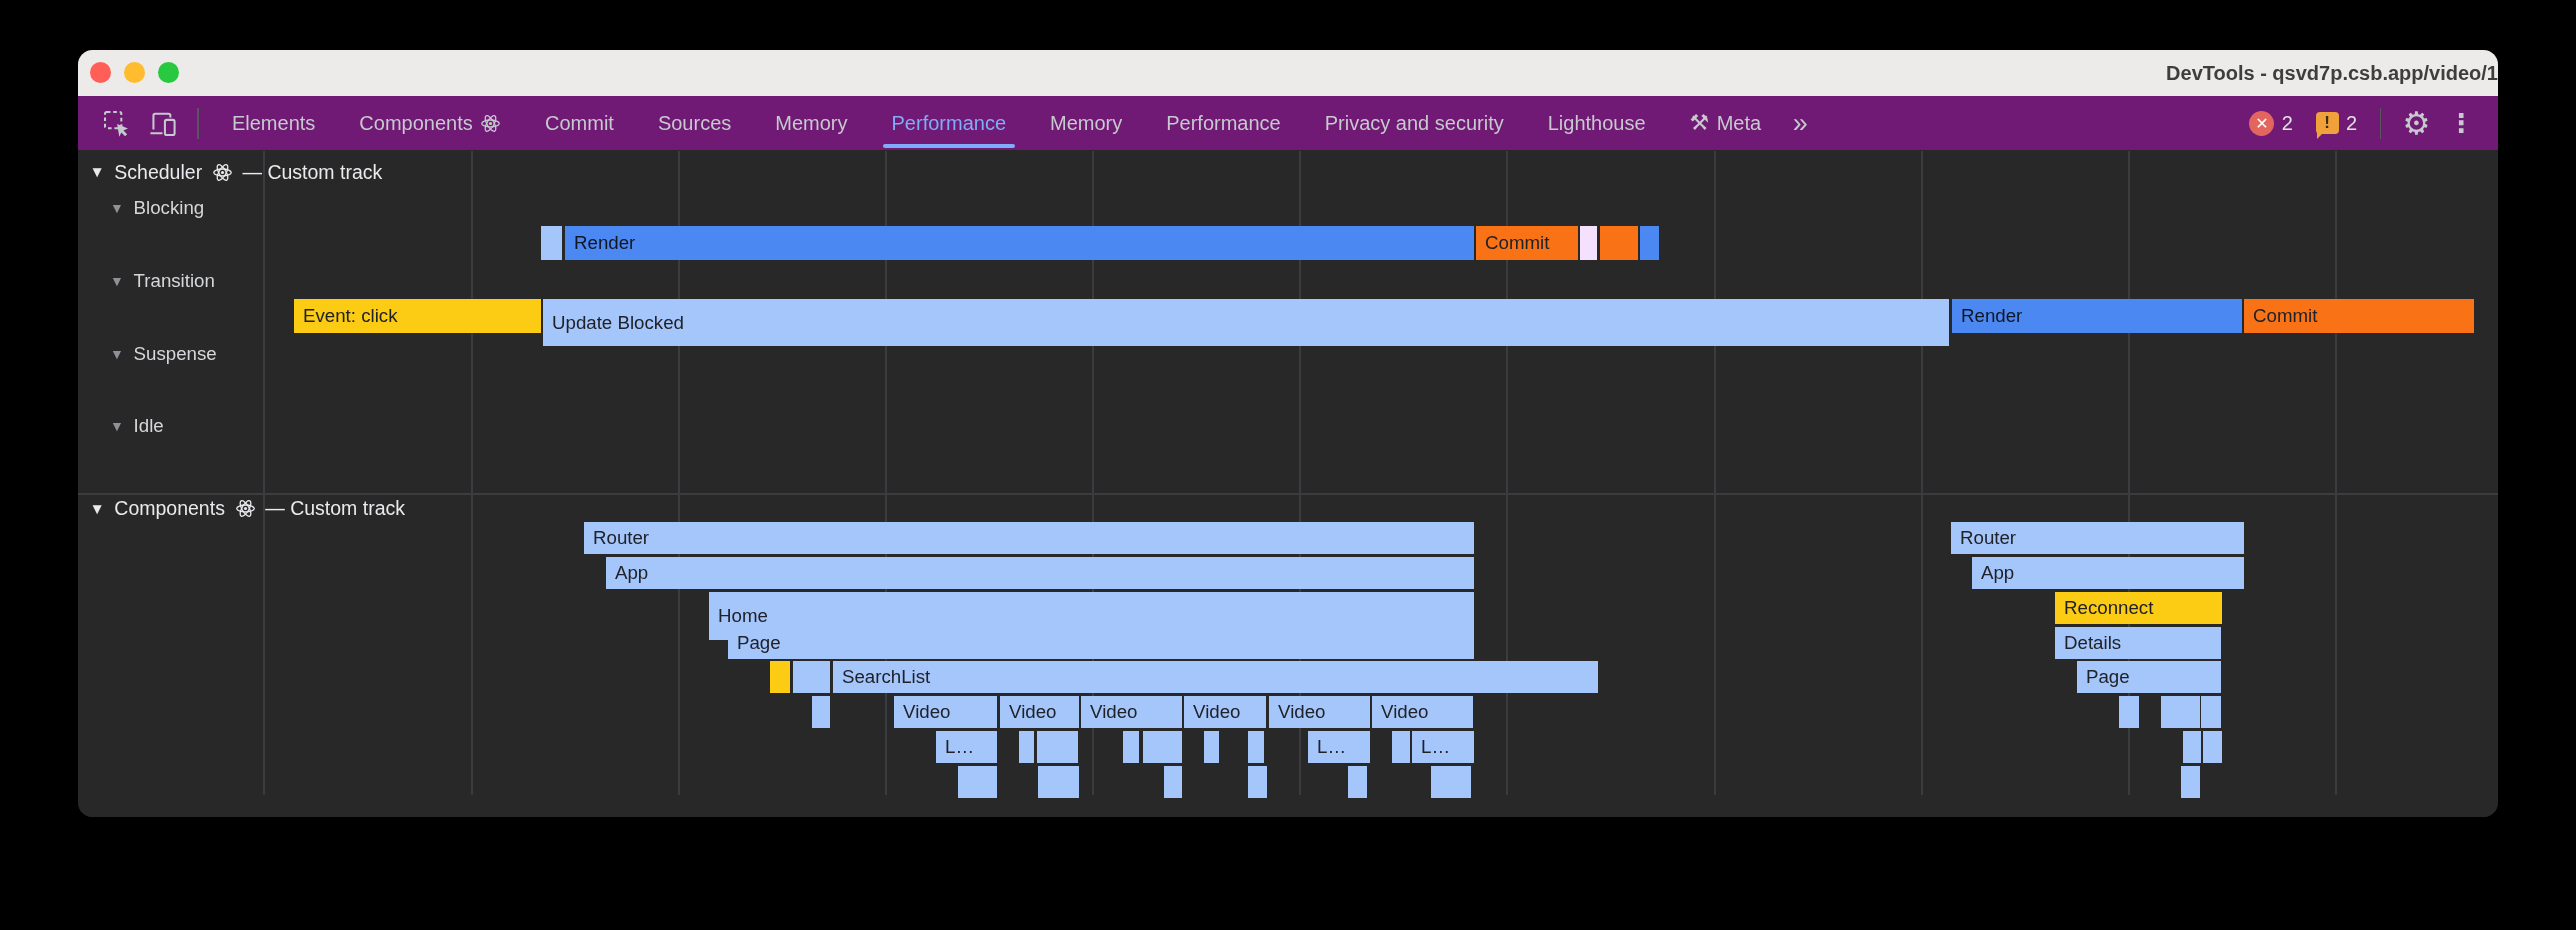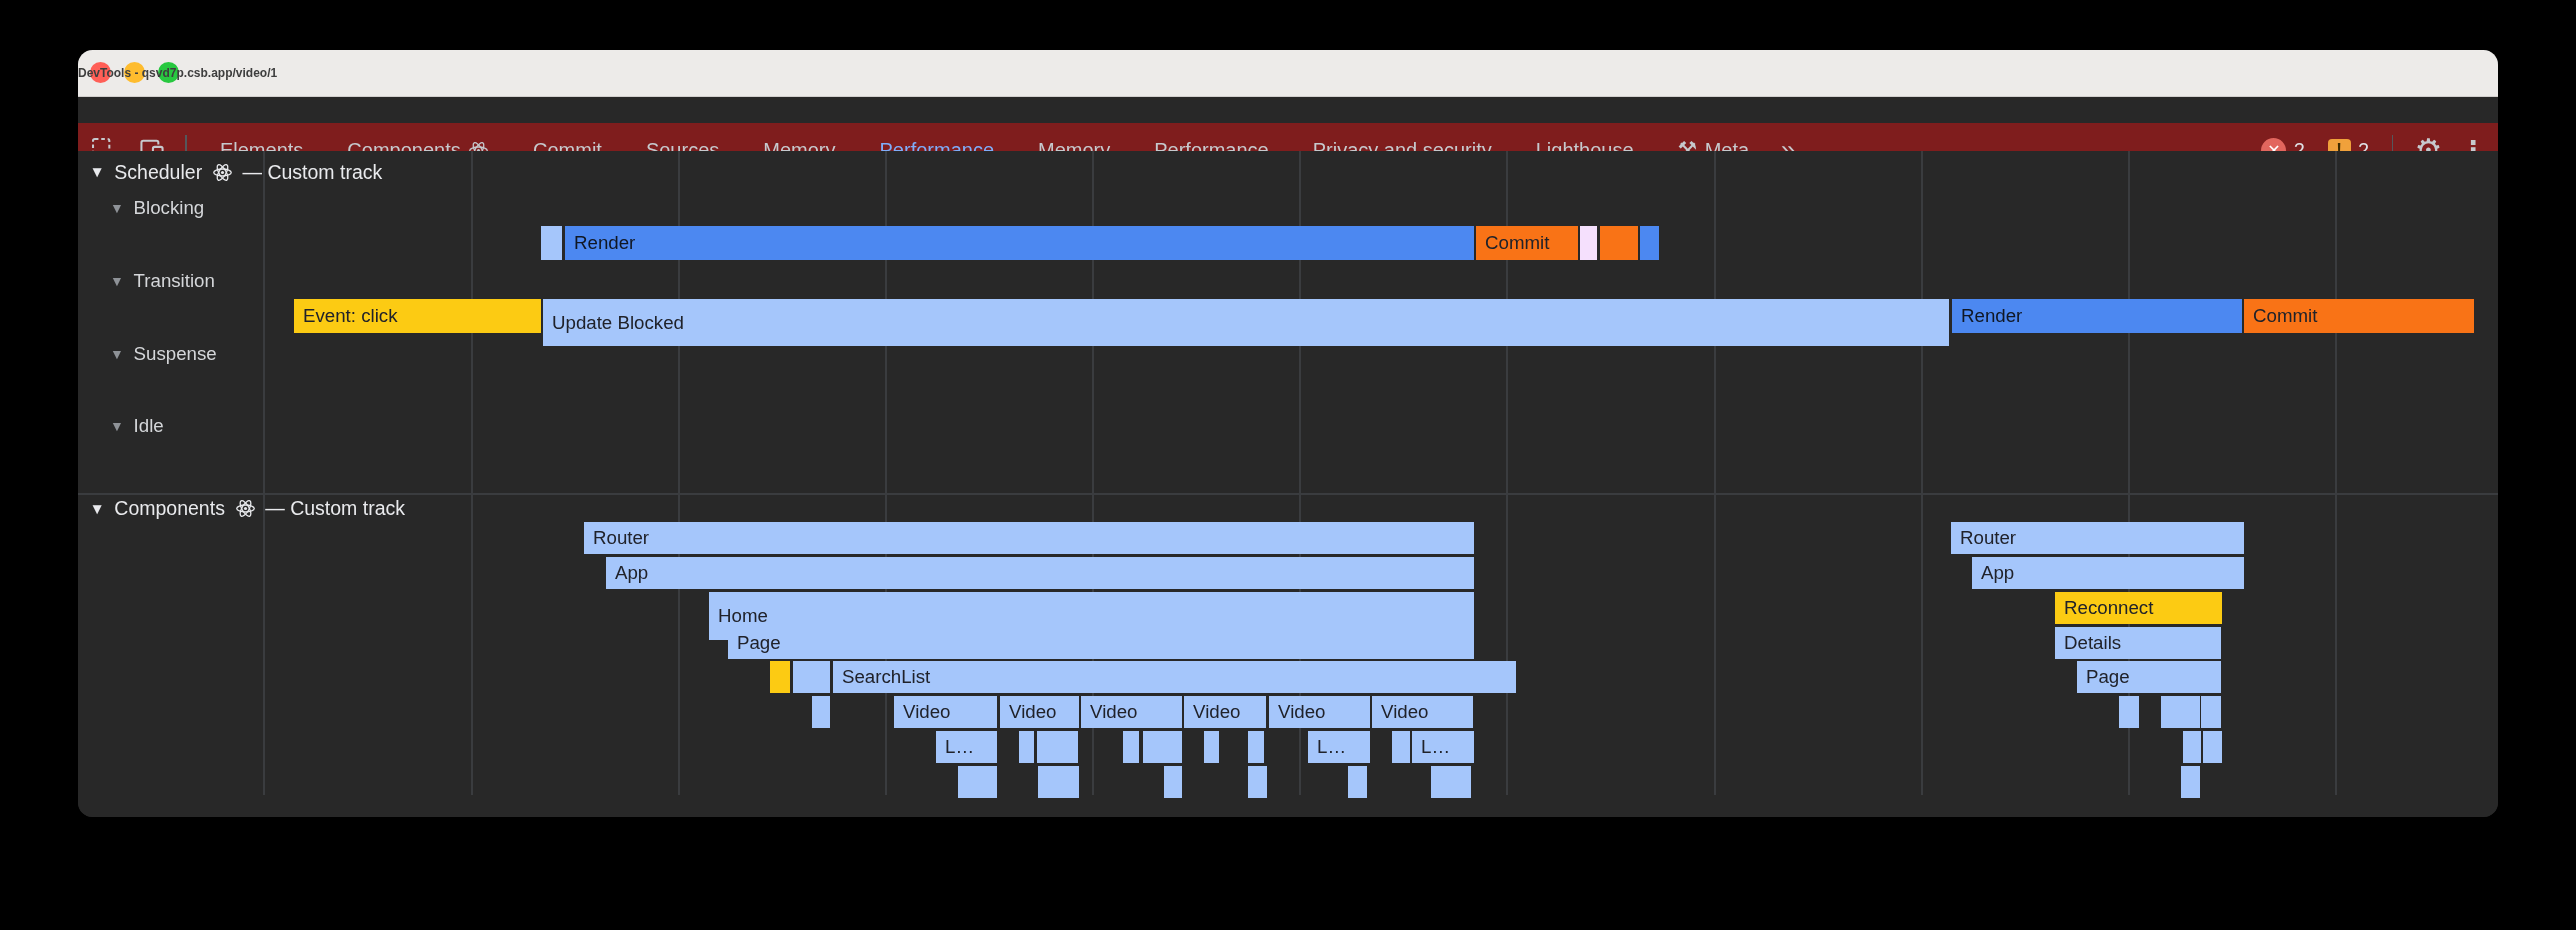--- a/index.html
+++ b/index.html
@@ -2,27 +2,27 @@
 <html style="font-size:13px"><head>
 <meta charset="utf-8">
 <style>
   html,body{margin:0;padding:0;background:#000;width:2576px;height:930px;
     font-family:"Liberation Sans","DejaVu Sans",sans-serif;}
   .window{position:absolute;left:78px;top:50px;width:2420px;height:767px;
     background:#282828;border-radius:14.6px;overflow:hidden;box-shadow:0 16px 49px rgba(0,0,0,.7);}
   
   .titlebar{position:absolute;left:0;top:0;width:100%;height:46px;background:#edebe9;
     border-bottom:0.8px solid #d2cfcd;}
-  .title{position:absolute;left:0;right:0;top:0;height:46px;line-height:46px;text-align:left;
-    color:#3e3e3e;font-size:12px;font-weight:bold;}
+  .title{position:absolute;left:0;right:0;top:0;height:46px;line-height:46px;text-align:right;
+    color:#3e3e3e;font-size:20px;font-weight:bold;}
   .lights{position:absolute;left:12px;top:12px;display:flex;gap:13px;}
   .light{width:21px;height:21px;border-radius:50%;}
   
-  .tabbar{position:absolute;left:0;top:46px;width:100%;height:54px;background:#7f1d1d;
-    display:flex;align-items:center;color:#c6c9cd;font-size:20px;padding:0 4px;box-sizing:border-box;margin-top:27px;}
+  .tabbar{position:absolute;left:0;top:46px;width:100%;height:54px;background:#701a75;
+    display:flex;align-items:center;color:#c6c9cd;font-size:20px;padding:0 16px;box-sizing:border-box;}
   .toolicon{width:36px;height:36px;display:flex;align-items:center;justify-content:center;
     color:#c6c9cd;margin:0 4.9px;flex:none;}
   .toolicon svg{width:29px;height:29px;}
   .vsep{width:1.6px;height:31px;background:#55575b;margin:0 11.4px;flex:none;}
   .tab{position:relative;height:54px;line-height:54px;padding:0 22px;white-space:nowrap;
     display:flex;align-items:center;gap:7.3px;flex:none;cursor:default;}
   .tab.active{color:#7fadf9;}
   .tab.active::after{content:"";position:absolute;left:13px;right:13px;bottom:1.6px;height:4.9px;
     border-radius:3.2px;background:#7fadf9;}
   .atom{width:21px;height:21px;display:inline-block;}
@@ -239,21 +239,21 @@
         <span>App</span>
       </div>
       <div class="bar c-lb" style="left: 631px; top: 441px; width: 765px; height: 48px;">
         <span>Home</span>
       </div>
       <div class="bar c-lb" style="left: 650px; top: 476px; width: 746px; height: 32px;">
         <span>Page</span>
       </div>
       <div class="bar c-yellow" style="left: 692px; top: 510px; width: 20px; height: 32px;"></div>
       <div class="bar c-lb" style="left: 715px; top: 510px; width: 37px; height: 32px;"></div>
-      <div class="bar c-lb" style="left: 755px; top: 510px; width: 683px; height: 32px;">
+      <div class="bar c-lb" style="left: 755px; top: 510px; width: 765px; height: 32px;">
         <span>SearchList</span>
       </div>
       <div class="bar c-lb" style="left: 734px; top: 545px; width: 18px; height: 32px;"></div>
       <div class="bar c-lb" style="left: 816px; top: 545px; width: 103px; height: 32px;">
         <span>Video</span>
       </div>
       <div class="bar c-lb" style="left: 922px; top: 545px; width: 79px; height: 32px;">
         <span>Video</span>
       </div>
       <div class="bar c-lb" style="left: 1003px; top: 545px; width: 101px; height: 32px;">

